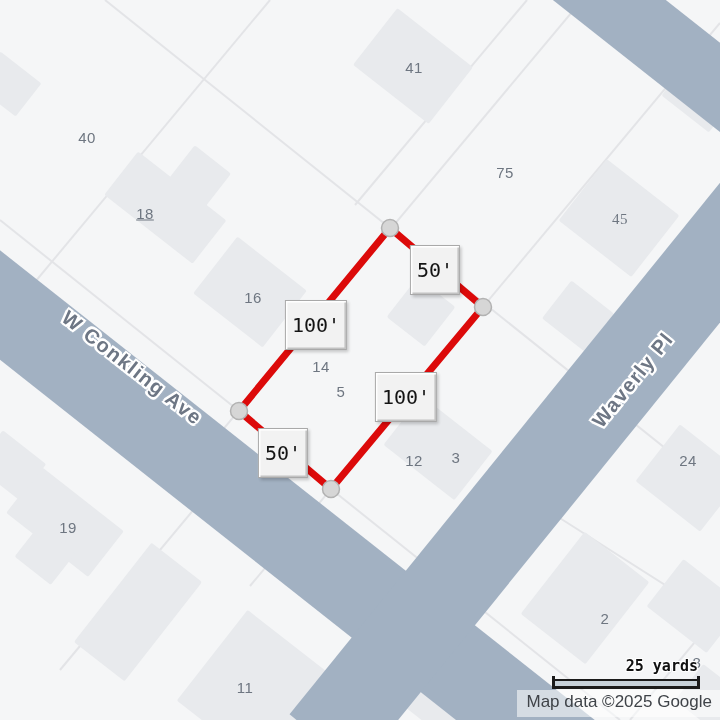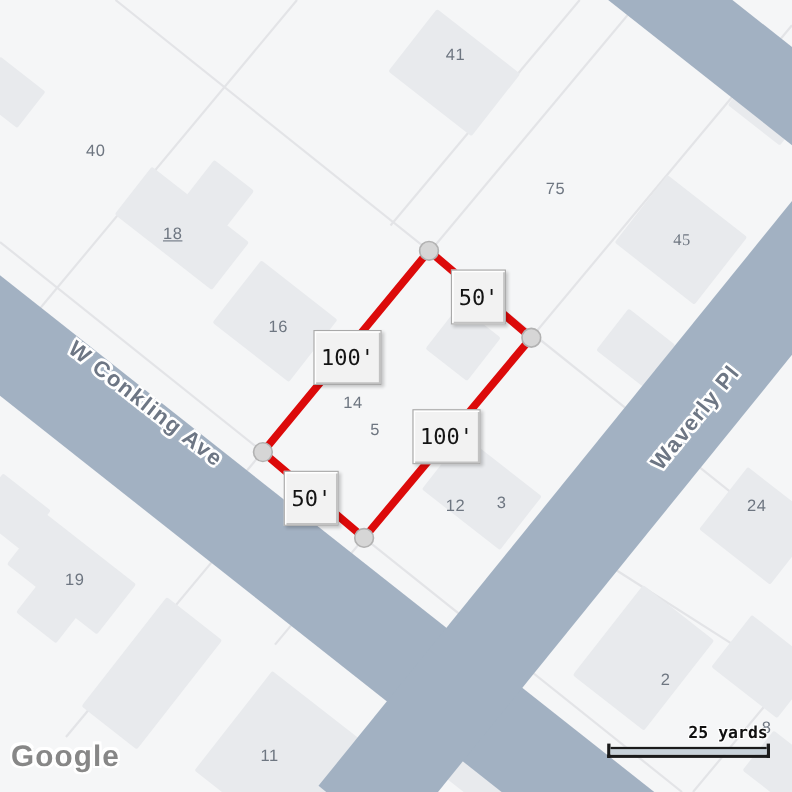--- a/index.html
+++ b/index.html
@@ -120,42 +120,42 @@
         <circle cx="331" cy="489" r="8.5" class="lot-dot"></circle>
         <circle cx="239" cy="411" r="8.5" class="lot-dot"></circle>
       </g>
   </svg>
 
   <div class="street-label conkling">W Conkling Ave</div>
   <div class="street-label waverly">Waverly Pl</div>
 
   <div id="labels-layer">
       <div class="house-num" style="left: 87px; top: 137px;">40</div>
-      <div class="house-num" style="left: 157px; top: 213px; text-decoration: underline;">18</div>
+      <div class="house-num" style="left: 145px; top: 213px; text-decoration: underline;">18</div>
       <div class="house-num" style="left: 253px; top: 297px;">16</div>
-      <div class="house-num" style="left: 414px; top: 50px;">41</div>
+      <div class="house-num" style="left: 414px; top: 67px;">41</div>
       <div class="house-num" style="left: 505px; top: 172px;">75</div>
       <div class="house-num" style="left: 620px; top: 219px; font-family: Liberation Serif, serif;">45</div>
       <div class="house-num" style="left: 321px; top: 366px;">14</div>
       <div class="house-num" style="left: 341px; top: 391px;">5</div>
       <div class="house-num" style="left: 414px; top: 460px;">12</div>
       <div class="house-num" style="left: 456px; top: 457px;">3</div>
       <div class="house-num" style="left: 688px; top: 460px;">24</div>
       <div class="house-num" style="left: 68px; top: 527px;">19</div>
       <div class="house-num" style="left: 245px; top: 687px;">11</div>
       <div class="house-num" style="left: 605px; top: 618px;">2</div>
       <div class="house-num" style="left: 697px; top: 662px;">8</div>
       <div class="dim-label" style="left: 435px; top: 270px;">50'</div>
       <div class="dim-label" style="left: 316px; top: 325px;">100'</div>
       <div class="dim-label" style="left: 406px; top: 397px;">100'</div>
       <div class="dim-label" style="left: 283px; top: 453px;">50'</div>
     </div>
 
-  <div class="google-logo">Google</div>
 
   <div class="scale-control">
     <div class="scale-label">25 yards</div>
     <div class="scale-bar">
       <div class="scale-fill"></div>
     </div>
   </div>
 
+  <div class="attribution">Map data ©2025 Google</div>
 </div>
 
 </body></html>

